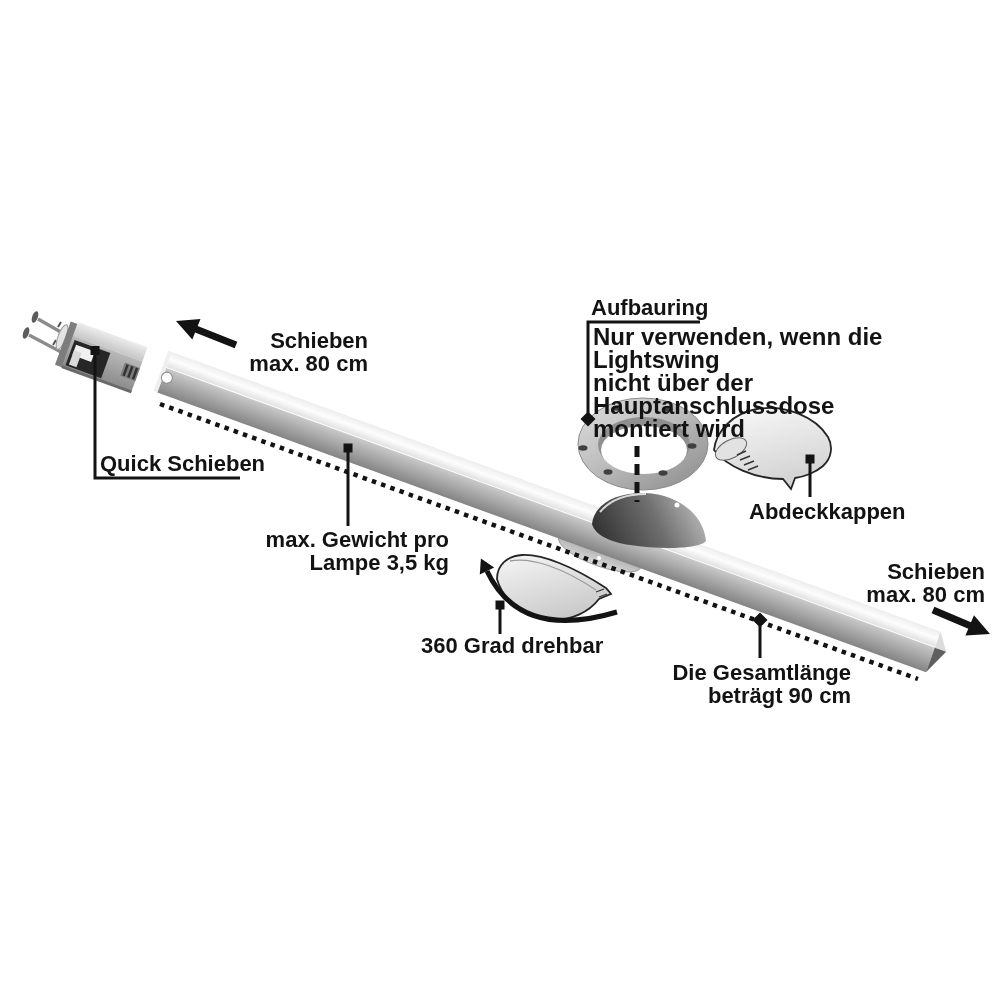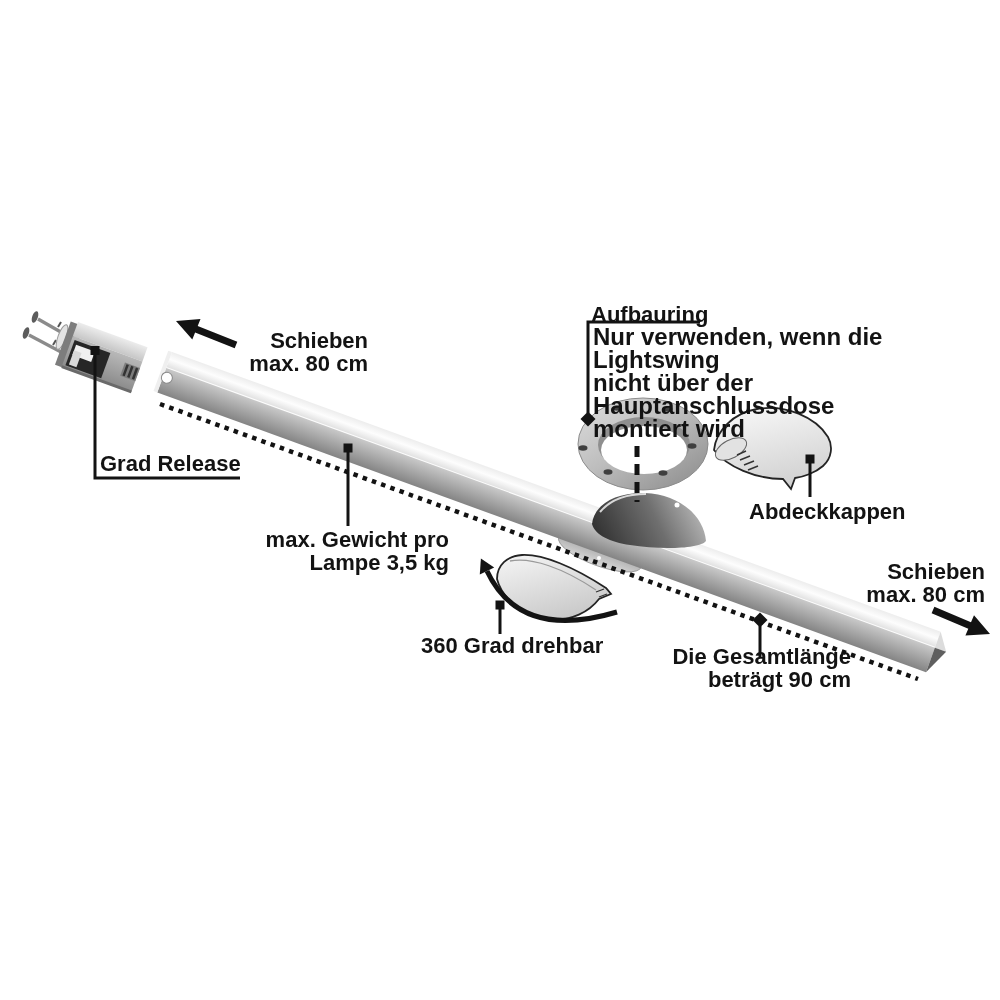--- a/index.html
+++ b/index.html
@@ -158,35 +158,35 @@
       <rect x="805.5" y="454.5" width="9" height="9"></rect>
       <rect x="495.5" y="600.5" width="9" height="9"></rect>
       <path d="M588,411.5 L595.5,419 L588,426.5 L580.5,419 Z"></path>
       <path d="M760,612.5 L767.5,620 L760,627.5 L752.5,620 Z"></path>
     </g>
   </svg>
 
   <div class="label center" style="left:218px;top:329px;width:150px;">Schieben
 max. 80 cm</div>
 
-  <div class="label" style="left:591px;top:296px;margin-top:7px;">Aufbauring</div>
+  <div class="label" style="left:591px;top:296px;">Aufbauring</div>
 
   <div class="label note" style="left:593px;top:325px;width:370px;">Nur verwenden, wenn die Lightswing
 nicht über der Hauptanschlussdose
 montiert wird</div>
 
-  <div class="label" style="left:100px;top:452px;">Grad Release</div>
+  <div class="label" style="left:100px;top:452px;">Quick Schieben</div>
 
 
   <div class="label center" style="left:249px;top:528px;width:200px;">max. Gewicht pro
 Lampe 3,5 kg</div>
 
   <div class="label" style="left:749px;top:500px;">Abdeckkappen</div>
 
   <div class="label" style="left:421px;top:634px;">360 Grad drehbar</div>
 
   <div class="label center" style="left:835px;top:560px;width:150px;">Schieben
 max. 80 cm</div>
 
-  <div class="label center" style="left:651px;top:645px;width:200px;">Die Gesamtlänge
+  <div class="label center" style="left:651px;top:661px;width:200px;">Die Gesamtlänge
 beträgt 90 cm</div>
 
 </div>
 
 </body></html>

